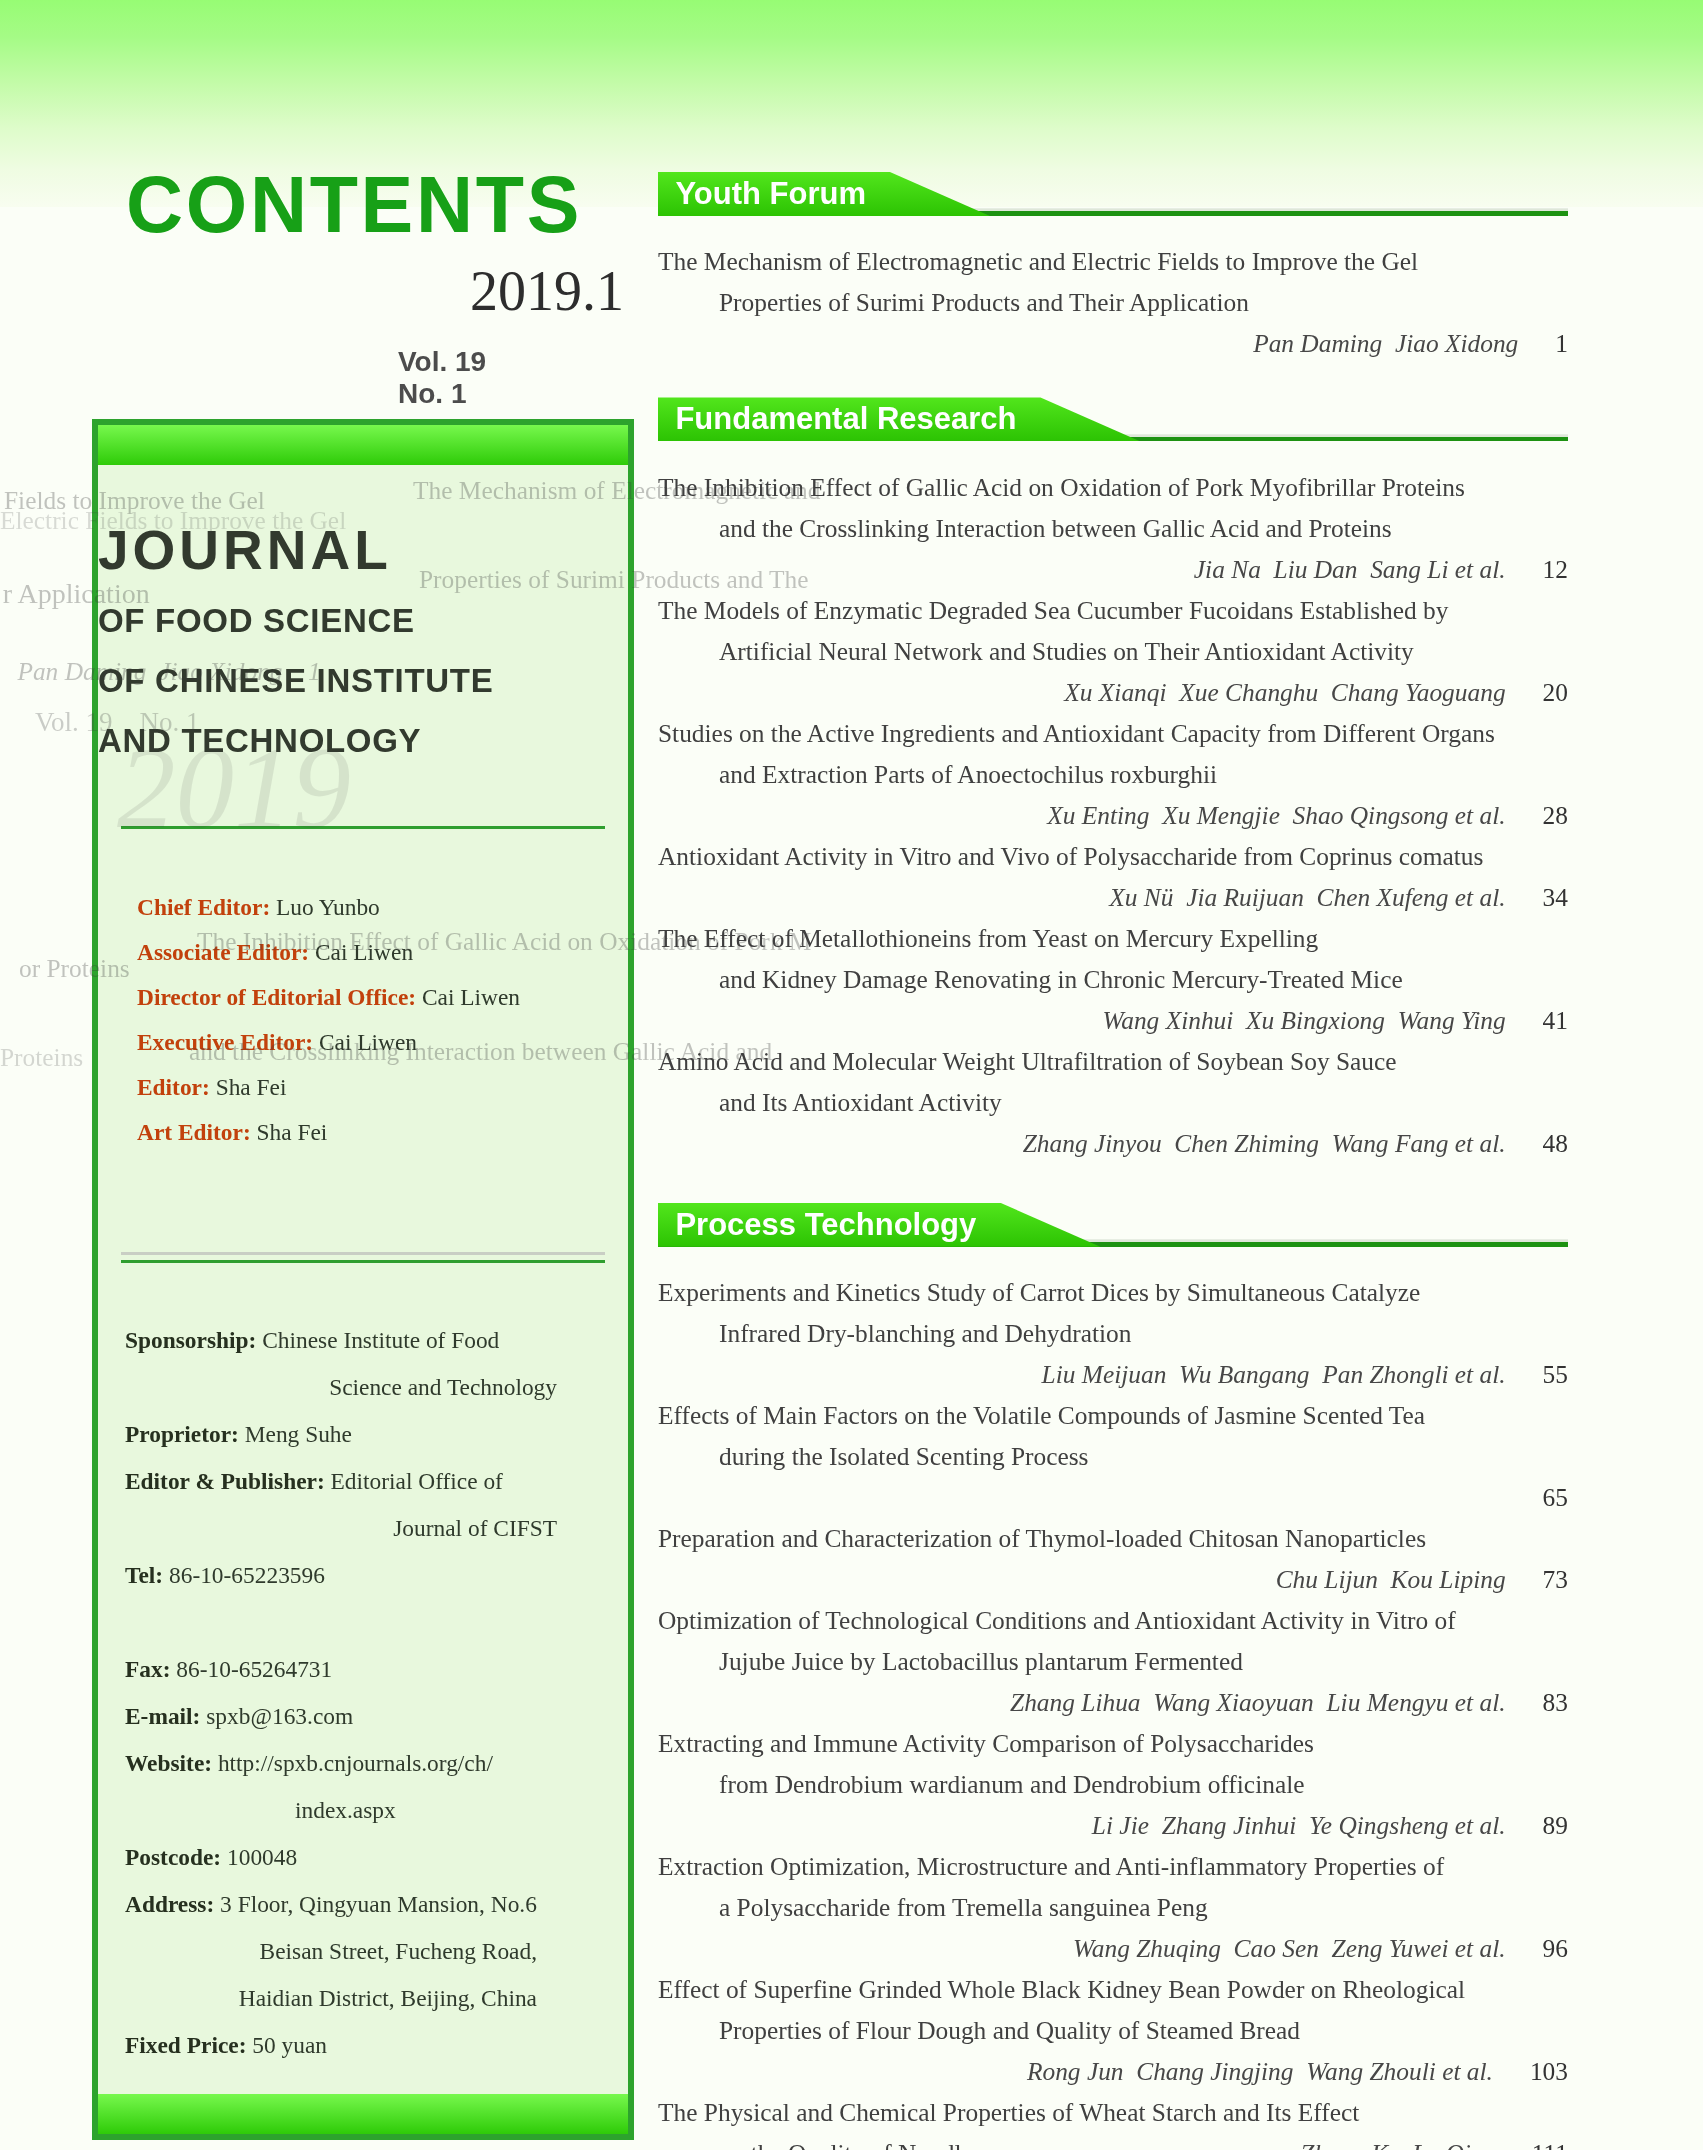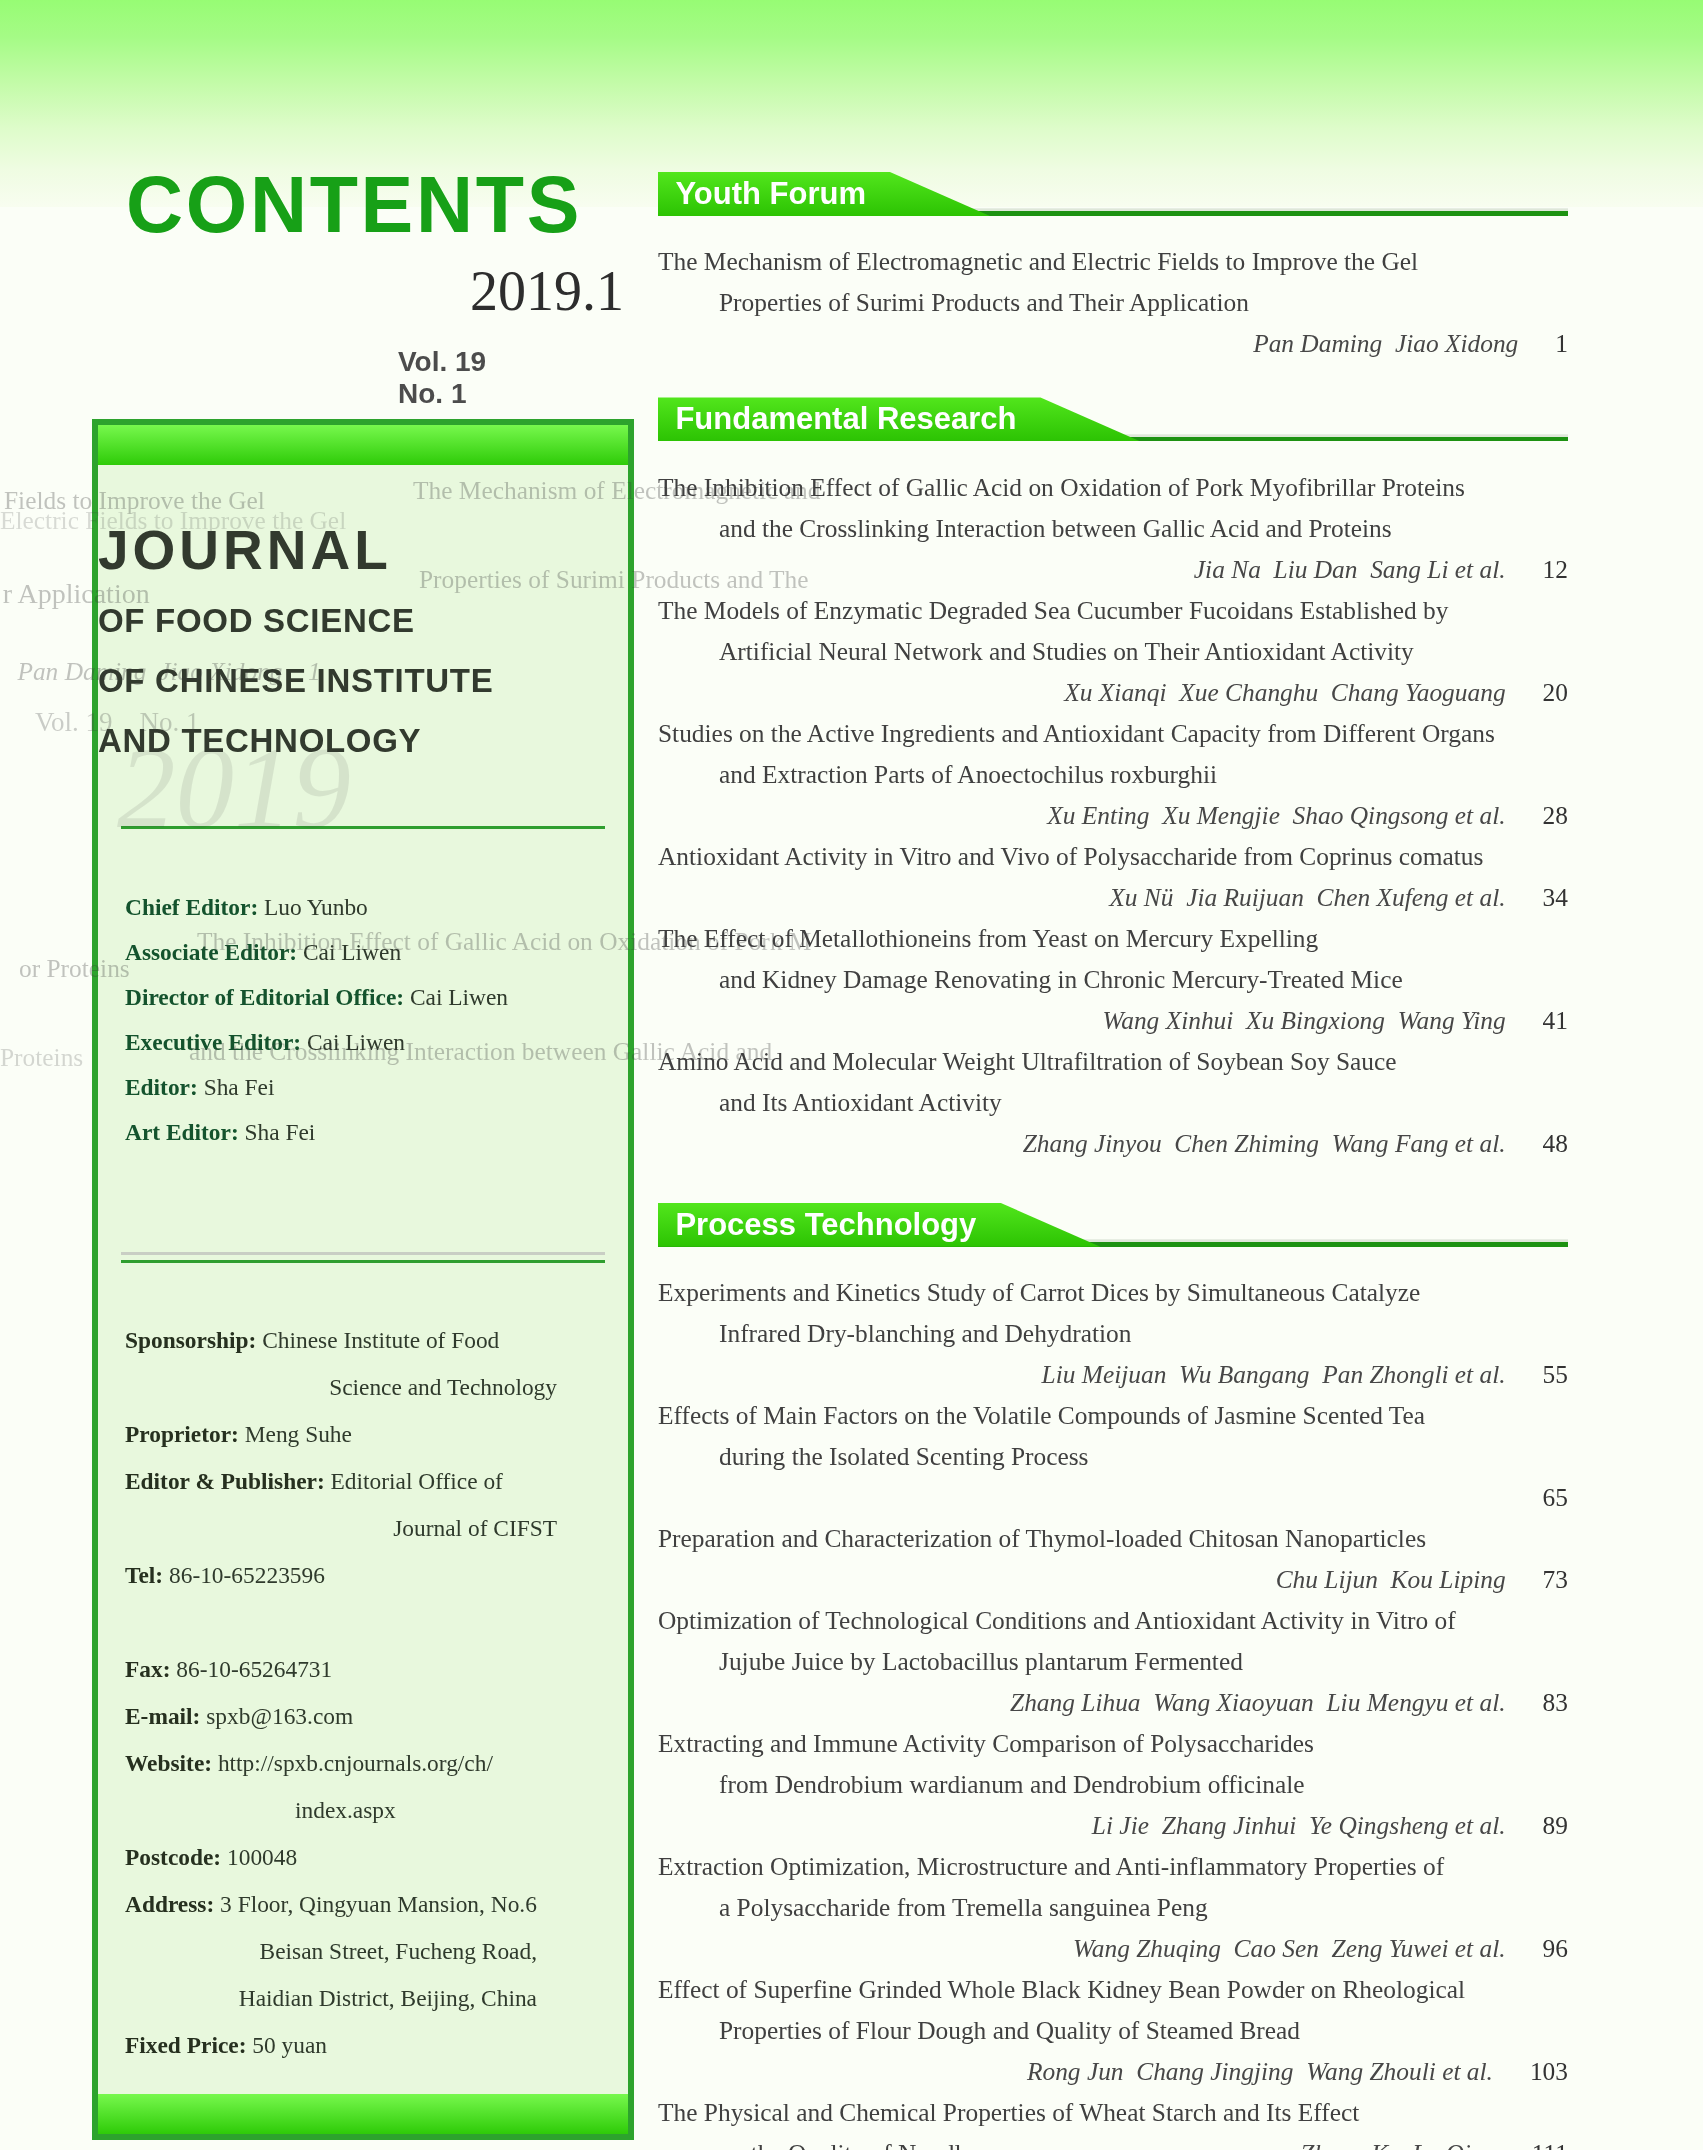--- a/index.html
+++ b/index.html
@@ -44,21 +44,21 @@
   .side-title{
     position:absolute;left:0;right:0;top:85px;text-align:left;
     font-family:"Liberation Sans",sans-serif;font-weight:bold;color:#323a2e;
   }
   .side-title .big{font-size:55px;letter-spacing:4px;line-height:81px;}
   .side-title .small{font-size:33px;line-height:60px;letter-spacing:0.7px;}
   .divider1{position:absolute;left:23px;right:23px;top:401px;height:2.7px;background:#2f9e2f;}
   .divider2a{position:absolute;left:23px;right:23px;top:827px;height:2.7px;background:#c9cec4;}
   .divider2b{position:absolute;left:23px;right:23px;top:835px;height:2.7px;background:#2f9e2f;}
   .editors{position:absolute;left:27px;right:24px;top:460px;font-size:23.4px;line-height:45px;color:#2f3a2c;}
-  .editors b{color:#14532d;}
+  .editors b{color:#c2410c;margin-left:12px;}
   .infos{position:absolute;left:27px;right:24px;top:892px;font-size:23.4px;line-height:47px;color:#2f3a2c;}
   .infos b{color:#26301f;}
   .info-line.right{text-align:right;padding-right:47px;}
   .info-line.right2{text-align:right;padding-right:67px;}
   .info-line.center{padding-left:170px;}
   
   .toc{position:absolute;left:658px;top:172px;width:910px;}
   .banner-row{position:relative;height:44px;margin-bottom:25.4px;}
   .banner-rule{position:absolute;left:0;right:0;bottom:0;height:4.7px;background:#1d9212;box-shadow:0 -2.7px 0 #dfe7da;}
   .banner{

